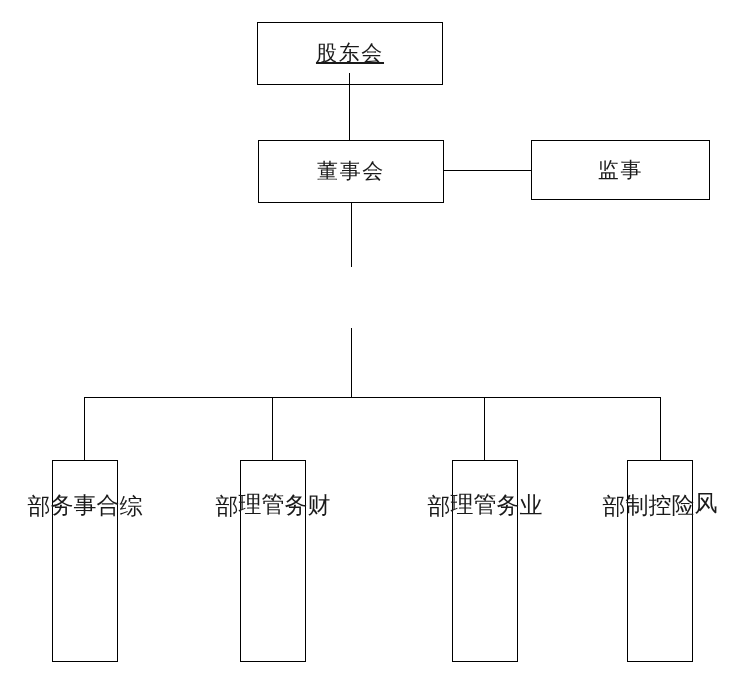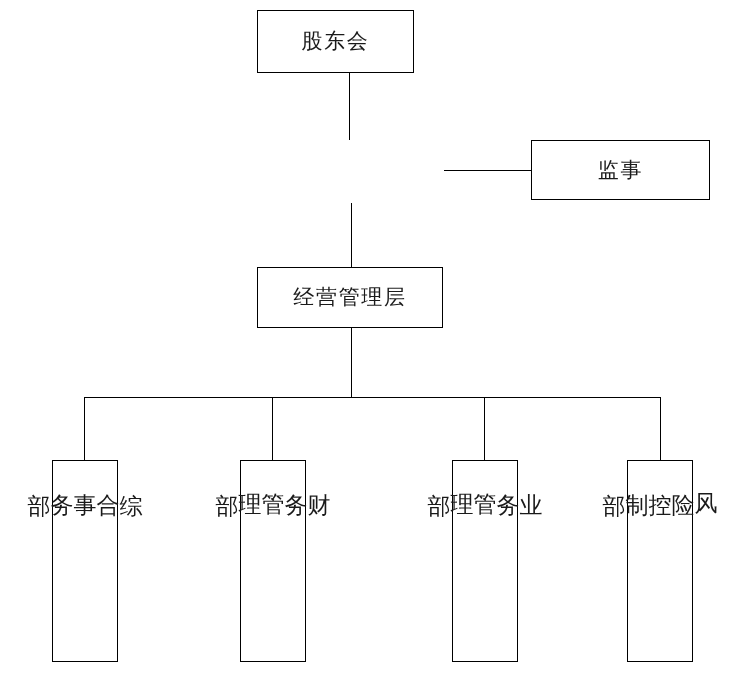--- a/index.html
+++ b/index.html
@@ -59,38 +59,38 @@
     background: #000000;
   }
   .conn.v { width: 1.4px; }
   .conn.h { height: 1.4px; }
 </style>
 </head>
 <body>
 
 <div id="org-chart">
 
-  <div class="node horiz" style="left:257px; top:10px; width:157px; height:63px;">
+  <div class="node horiz" style="left:257px; top:22px; width:186px; height:63px;text-decoration:underline;">
     <span class="node-label">股东会</span>
   </div>
 
   <div class="conn v" style="left:349px; top:73px; height:67px;"></div>
 
+  <div class="node horiz" style="left:258px; top:140px; width:186px; height:63px;">
+    <span class="node-label">董事会</span>
+  </div>
 
   <div class="conn h" style="left:444px; top:170px; width:88px;"></div>
 
   <div class="node horiz" style="left:531px; top:140px; width:179px; height:60px;">
     <span class="node-label">监事</span>
   </div>
 
   <div class="conn v" style="left:351px; top:203px; height:64px;"></div>
 
-  <div class="node horiz" style="left:257px; top:267px; width:186px; height:61px;">
-    <span class="node-label">经营管理层</span>
-  </div>
 
   <div class="conn v" style="left:351px; top:328px; height:70px;"></div>
 
   <div class="conn h" style="left:84px; top:397px; width:577px;"></div>
 
   <div class="conn v" style="left:84px; top:397px; height:63px;"></div>
   <div class="conn v" style="left:272px; top:397px; height:63px;"></div>
   <div class="conn v" style="left:484px; top:397px; height:63px;"></div>
   <div class="conn v" style="left:660px; top:397px; height:63px;"></div>
 

